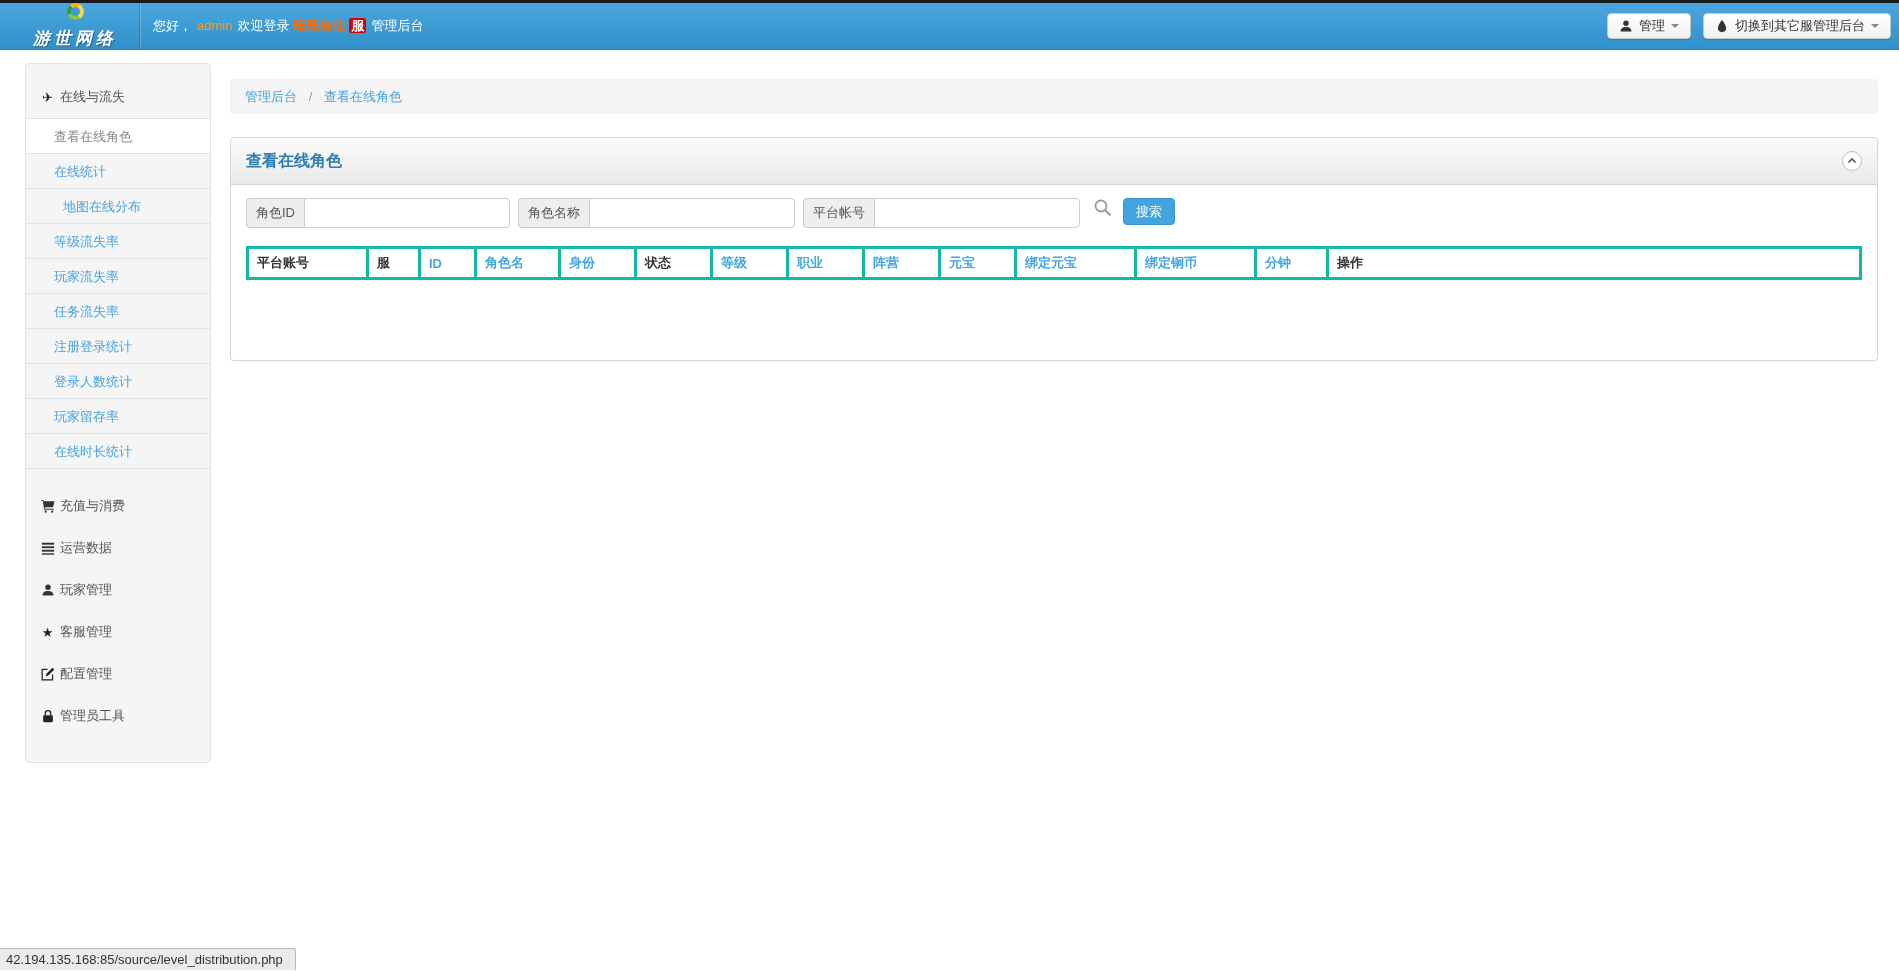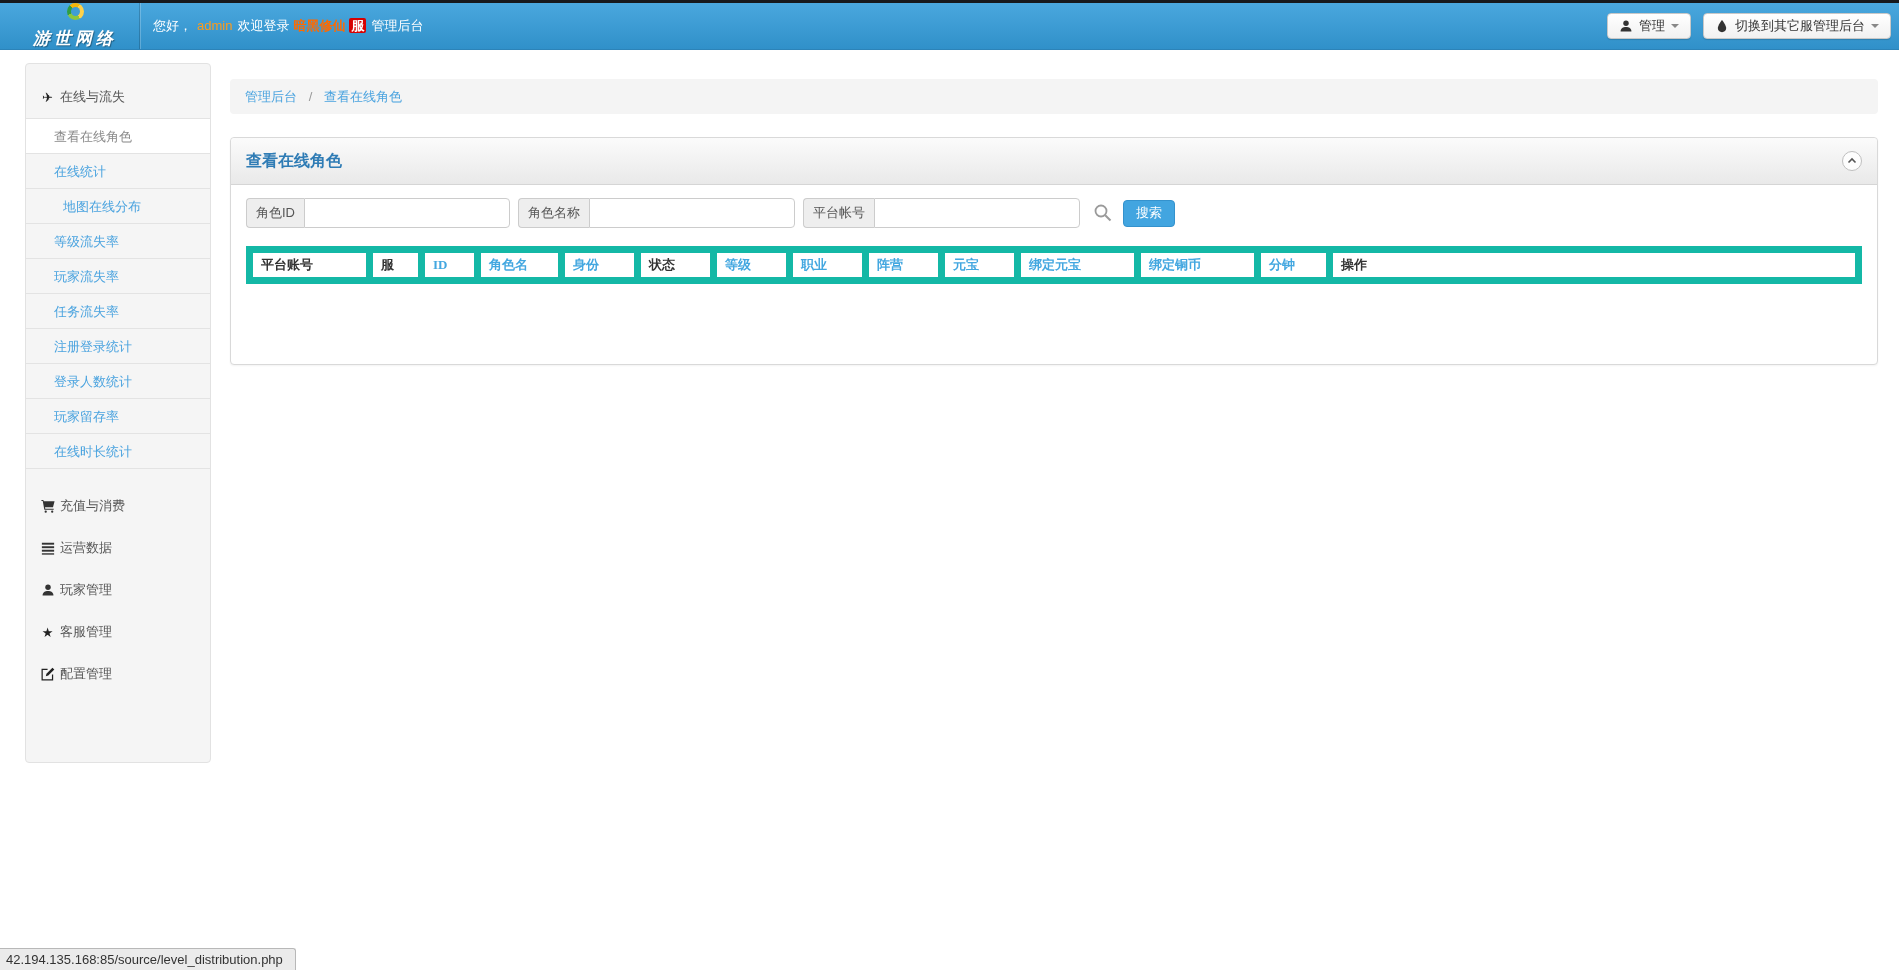--- a/index.html
+++ b/index.html
@@ -59,39 +59,39 @@
            min-height:217px; background:#fff; box-shadow:0 1px 2px rgba(0,0,0,.05); }
   .panel-head { height:47px; background:linear-gradient(#fbfbfb,#e9e9e9);
                 border-bottom:1px solid #d5d5d5; border-radius:4px 4px 0 0;
                 display:flex; align-items:center; padding:0 15px; }
   .panel-title { color:#2f7cb5; font-weight:bold; font-size:16px; }
   .collapse-btn { margin-left:auto; width:20px; height:20px; border-radius:50%;
                   border:1px solid #bfbfbf; background:#fdfdfd; cursor:pointer;
                   display:flex; align-items:center; justify-content:center; padding:0; }
   .panel-body { padding:13px 15px 80px; }
 
-  .search-row { display:flex; align-items:center; }
+  .search-row { display:flex; }
   .input-group { display:flex; height:30px; margin-right:8px; }
   .addon { background:#eee; border:1px solid #ccc; border-right:none;
            border-radius:4px 0 0 4px; padding:0 9px; font-size:13px; color:#555;
            display:flex; align-items:center; white-space:nowrap; }
   .input-group input { width:206px; border:1px solid #ccc; border-radius:0 4px 4px 0;
                        padding:0 8px; font-size:13px; color:#333; outline:none;
                        font-family:inherit; }
   .search-glass { margin:0 10px 0 5px; }
   .search-btn { height:27px; padding:0 12px; background:#42a5e0; border:1px solid #3492cd;
                 border-radius:4px; color:#fff; font-size:13px; cursor:pointer;
                 font-family:inherit; }
 
   .data-table { margin-top:18px; width:100%; border-collapse:collapse; }
-  .data-table th { border:7px solid #14b8a6; height:31px; padding:0 8px; text-align:left;
+  .data-table th { border:3px solid #14b8a6; height:31px; padding:0 8px; text-align:left;
                    font-size:13px; color:#333; font-weight:bold; white-space:nowrap; }
   .data-table th.link { color:#43a7e0; cursor:pointer; }
   .data-table th:nth-child(1){width:120px;} .data-table th:nth-child(2){width:52px;}
-  .data-table th:nth-child(3){width:56px;font-family:Liberation Serif, serif;}  .data-table th:nth-child(4){width:84px;}
+  .data-table th:nth-child(3){width:56px;}  .data-table th:nth-child(4){width:84px;}
   .data-table th:nth-child(5){width:76px;}  .data-table th:nth-child(6){width:76px;}
   .data-table th:nth-child(7){width:76px;}  .data-table th:nth-child(8){width:76px;font-family:Liberation Serif, serif;}
   .data-table th:nth-child(9){width:76px;}  .data-table th:nth-child(10){width:76px;}
   .data-table th:nth-child(11){width:120px;}.data-table th:nth-child(12){width:120px;}
   .data-table th:nth-child(13){width:72px;}
 
   
   .statusbar { position:absolute; left:0; bottom:1px; height:22px; line-height:21px;
                background:#ebebeb; border:1px solid #b8b8b8; border-left:none;
                border-bottom:none; border-top-right-radius:3px;
@@ -181,20 +181,29 @@
       <span>客服管理</span>
     </div>
     <div class="side-section">
       <span class="sicon">
         <svg class="i14" viewBox="0 0 16 16">
             <path d="M12.5 8.5V14H2V3.5h5.5v-1.4H.6V15.4h13.3V8.5z" fill="#222"></path>
             <path d="M6.2 7.7l6.9-6.9 2.1 2.1-6.9 6.9-2.8.7z" fill="#222"></path>
           </svg>
       </span>
       <span>配置管理</span>
+    </div>
+    <div class="side-section">
+      <span class="sicon">
+        <svg class="i14" viewBox="0 0 16 16">
+            <rect x="2.5" y="7" width="11" height="8" rx="1.2" fill="#222"></rect>
+            <path d="M5 7V4.8a3 3 0 0 1 6 0V7" fill="none" stroke="#222" stroke-width="1.6"></path>
+          </svg>
+      </span>
+      <span>管理员工具</span>
     </div>
   </div>
 </aside>
 
 <div class="main">
 
   <div class="breadcrumb">
     <a>管理后台</a>
     <span class="sep">/</span>
     <a>查看在线角色</a>

